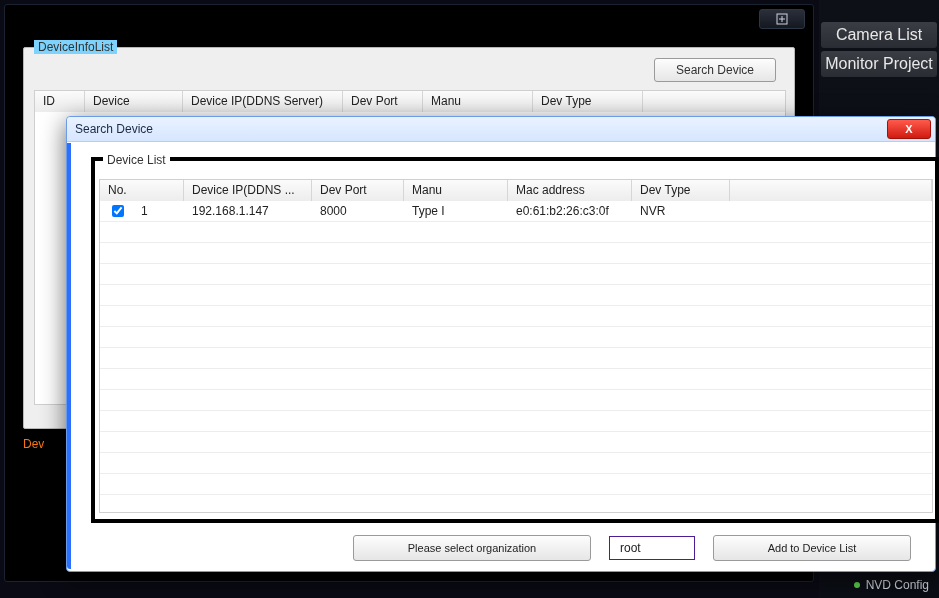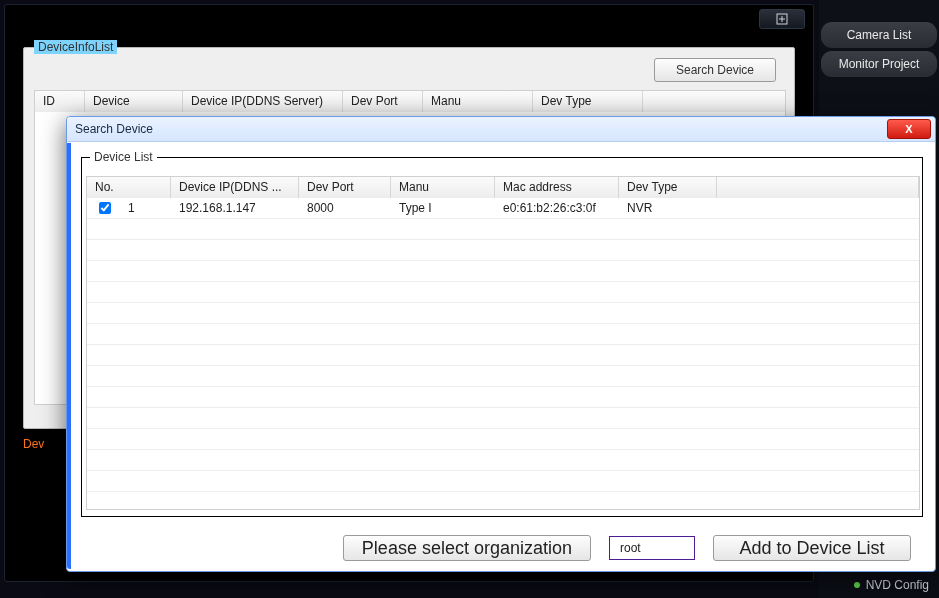--- a/index.html
+++ b/index.html
@@ -1,19 +1,19 @@
 <!DOCTYPE html>
 <html><head>
 <meta charset="utf-8">
 <style>
 html,body{margin:0;padding:0;font-family:Tahoma,Arial,sans-serif;font-size:12px;background:#000;color:#000;overflow:hidden}
 .root{position:relative;width:939px;height:598px;background:#0a0a14}
 
 .side{position:absolute;right:0;top:0;width:120px;height:598px;background:linear-gradient(#0e1018,#0b0e15);display:flex;flex-direction:column;gap:3px;padding-top:22px;align-items:center}
-.side-btn{width:116px;height:26px;border-radius:11px;background:linear-gradient(#3a3d44,#2a2c33);color:#e8e8e8;font-size:12px;display:flex;align-items:center;justify-content:center;cursor:pointer}
+.side-btn{width:116px;height:26px;border-radius:3px;background:linear-gradient(#3a3d44,#2a2c33);color:#e8e8e8;font-size:16px;display:flex;align-items:center;justify-content:center;cursor:pointer}
 .side-btn.active{background:linear-gradient(#2a6fff,#0b4de0);color:#fff}
 .nvd{position:absolute;bottom:6px;right:10px;color:#cfd2da;font-size:12px;display:flex;align-items:center;gap:6px}
 .nvd .dot{width:6px;height:6px;border-radius:50%;background:#5bd04a}
 
 .mainwin{position:absolute;left:4px;top:4px;width:808px;height:576px;border:1px solid #1b2330;background:#000;border-radius:3px}
 .mainwin .topbar{position:absolute;right:8px;top:4px;width:44px;height:18px;border:1px solid #2d3644;border-radius:3px;background:linear-gradient(#2a2f3a,#14181f);display:flex;align-items:center;justify-content:center;color:#cfd2da}
 
 .group1{position:absolute;left:18px;top:42px;width:770px;height:380px;border:1px solid #b8b8b8;background:#efefef;border-radius:2px}
 .group1 .legend{position:absolute;left:10px;top:-8px;background:#7dd3fc;padding:0 4px;color:#333}
 .toolbar1{position:absolute;left:112px;top:10px;display:flex;gap:12px}
@@ -26,34 +26,34 @@
 .listhdr span{border-right:1px solid #d6d6d6;padding:3px 8px;box-sizing:border-box}
 .c-id{width:50px}.c-dev{width:98px}.c-ip{width:160px}.c-port{width:80px}.c-manu{width:110px}.c-type{width:110px}
 .listbody{position:absolute;left:10px;top:64px;width:750px;height:292px;border:1px solid #cfcfcf;border-top:none;background:#fff}
 
 .devlabel{position:absolute;left:18px;top:432px;color:#f97316}
 
 .dialog{position:absolute;left:66px;top:116px;width:868px;height:454px;border:1px solid #6b9ae6;background:#fff;border-radius:4px;box-shadow:0 6px 24px rgba(0,0,0,.6)}
 .titlebar{height:24px;background:linear-gradient(#eaf2ff,#d6e6ff);border-bottom:1px solid #b8ceee;display:flex;align-items:center;padding:0 8px;color:#1b2b44;border-radius:4px 4px 0 0}
 .closebox{position:absolute;right:4px;top:2px;width:42px;height:18px;border-radius:3px;background:linear-gradient(#ff5a4d,#d01b10);border:1px solid #a01208;display:flex;align-items:center;justify-content:center;color:#fff;font-weight:bold;font-size:11px}
 
-.group2{position:absolute;left:14px;top:40px;width:840px;height:358px;border:1px solid #000000}
+.group2{position:absolute;left:24px;top:40px;width:840px;height:358px;border:4px solid #000000}
 .group2 .legend2{position:absolute;left:8px;top:-8px;background:#fff;padding:0 4px;color:#333}
 .hdr2{position:absolute;left:4px;top:18px;width:832px;height:22px;border:1px solid #d0d0d0;background:linear-gradient(#fbfbfb,#ececec);display:flex;color:#222}
 .hdr2 span{border-right:1px solid #d6d6d6;padding:3px 8px;box-sizing:border-box}
 .d-no{width:84px}.d-ip{width:128px}.d-port{width:92px}.d-manu{width:104px}.d-mac{width:124px}.d-type{width:98px}.d-blank{flex:1;border-right:none}
 .rows{position:absolute;left:4px;top:40px;width:832px;bottom:6px;border:1px solid #d0d0d0;border-top:none;background:#fff;overflow:hidden}
 .row{height:20px;display:flex;align-items:center;border-bottom:1px solid #ededed;color:#222}
 .row span{padding:0 8px;box-sizing:border-box}
 .row .d-no{display:flex;align-items:center;gap:6px}
 .empty{height:20px;border-bottom:1px solid #ededed}
 .chk{width:12px;height:12px}
 
 .dbtns{position:absolute;left:0;bottom:10px;width:100%;display:flex;justify-content:flex-end;align-items:center;gap:18px;padding-right:24px;box-sizing:border-box}
-.dbtns .bigbtn{height:24px;border:1px solid #9a9a9a;border-radius:3px;background:linear-gradient(#fdfdfd,#e6e6e6);padding:0 18px;display:flex;align-items:center;justify-content:center;color:#222;font-size:18px}
+.dbtns .bigbtn{height:24px;border:1px solid #9a9a9a;border-radius:3px;background:linear-gradient(#fdfdfd,#e6e6e6);padding:0 18px;display:flex;align-items:center;justify-content:center;color:#222;font-size:11px}
 .orgfield{height:22px;border:1px solid #4c1d95;background:#fff;padding:0 10px;display:flex;align-items:center;min-width:64px;color:#222}
 
 .dialog:before{content:"";position:absolute;left:0;top:26px;bottom:2px;width:4px;background:#2a6fff;border-radius:0 0 0 3px}
 </style>
 </head>
 <body>
 <div class="root">
 
 <div class="side">
   <div class="side-btn">Camera List</div>

